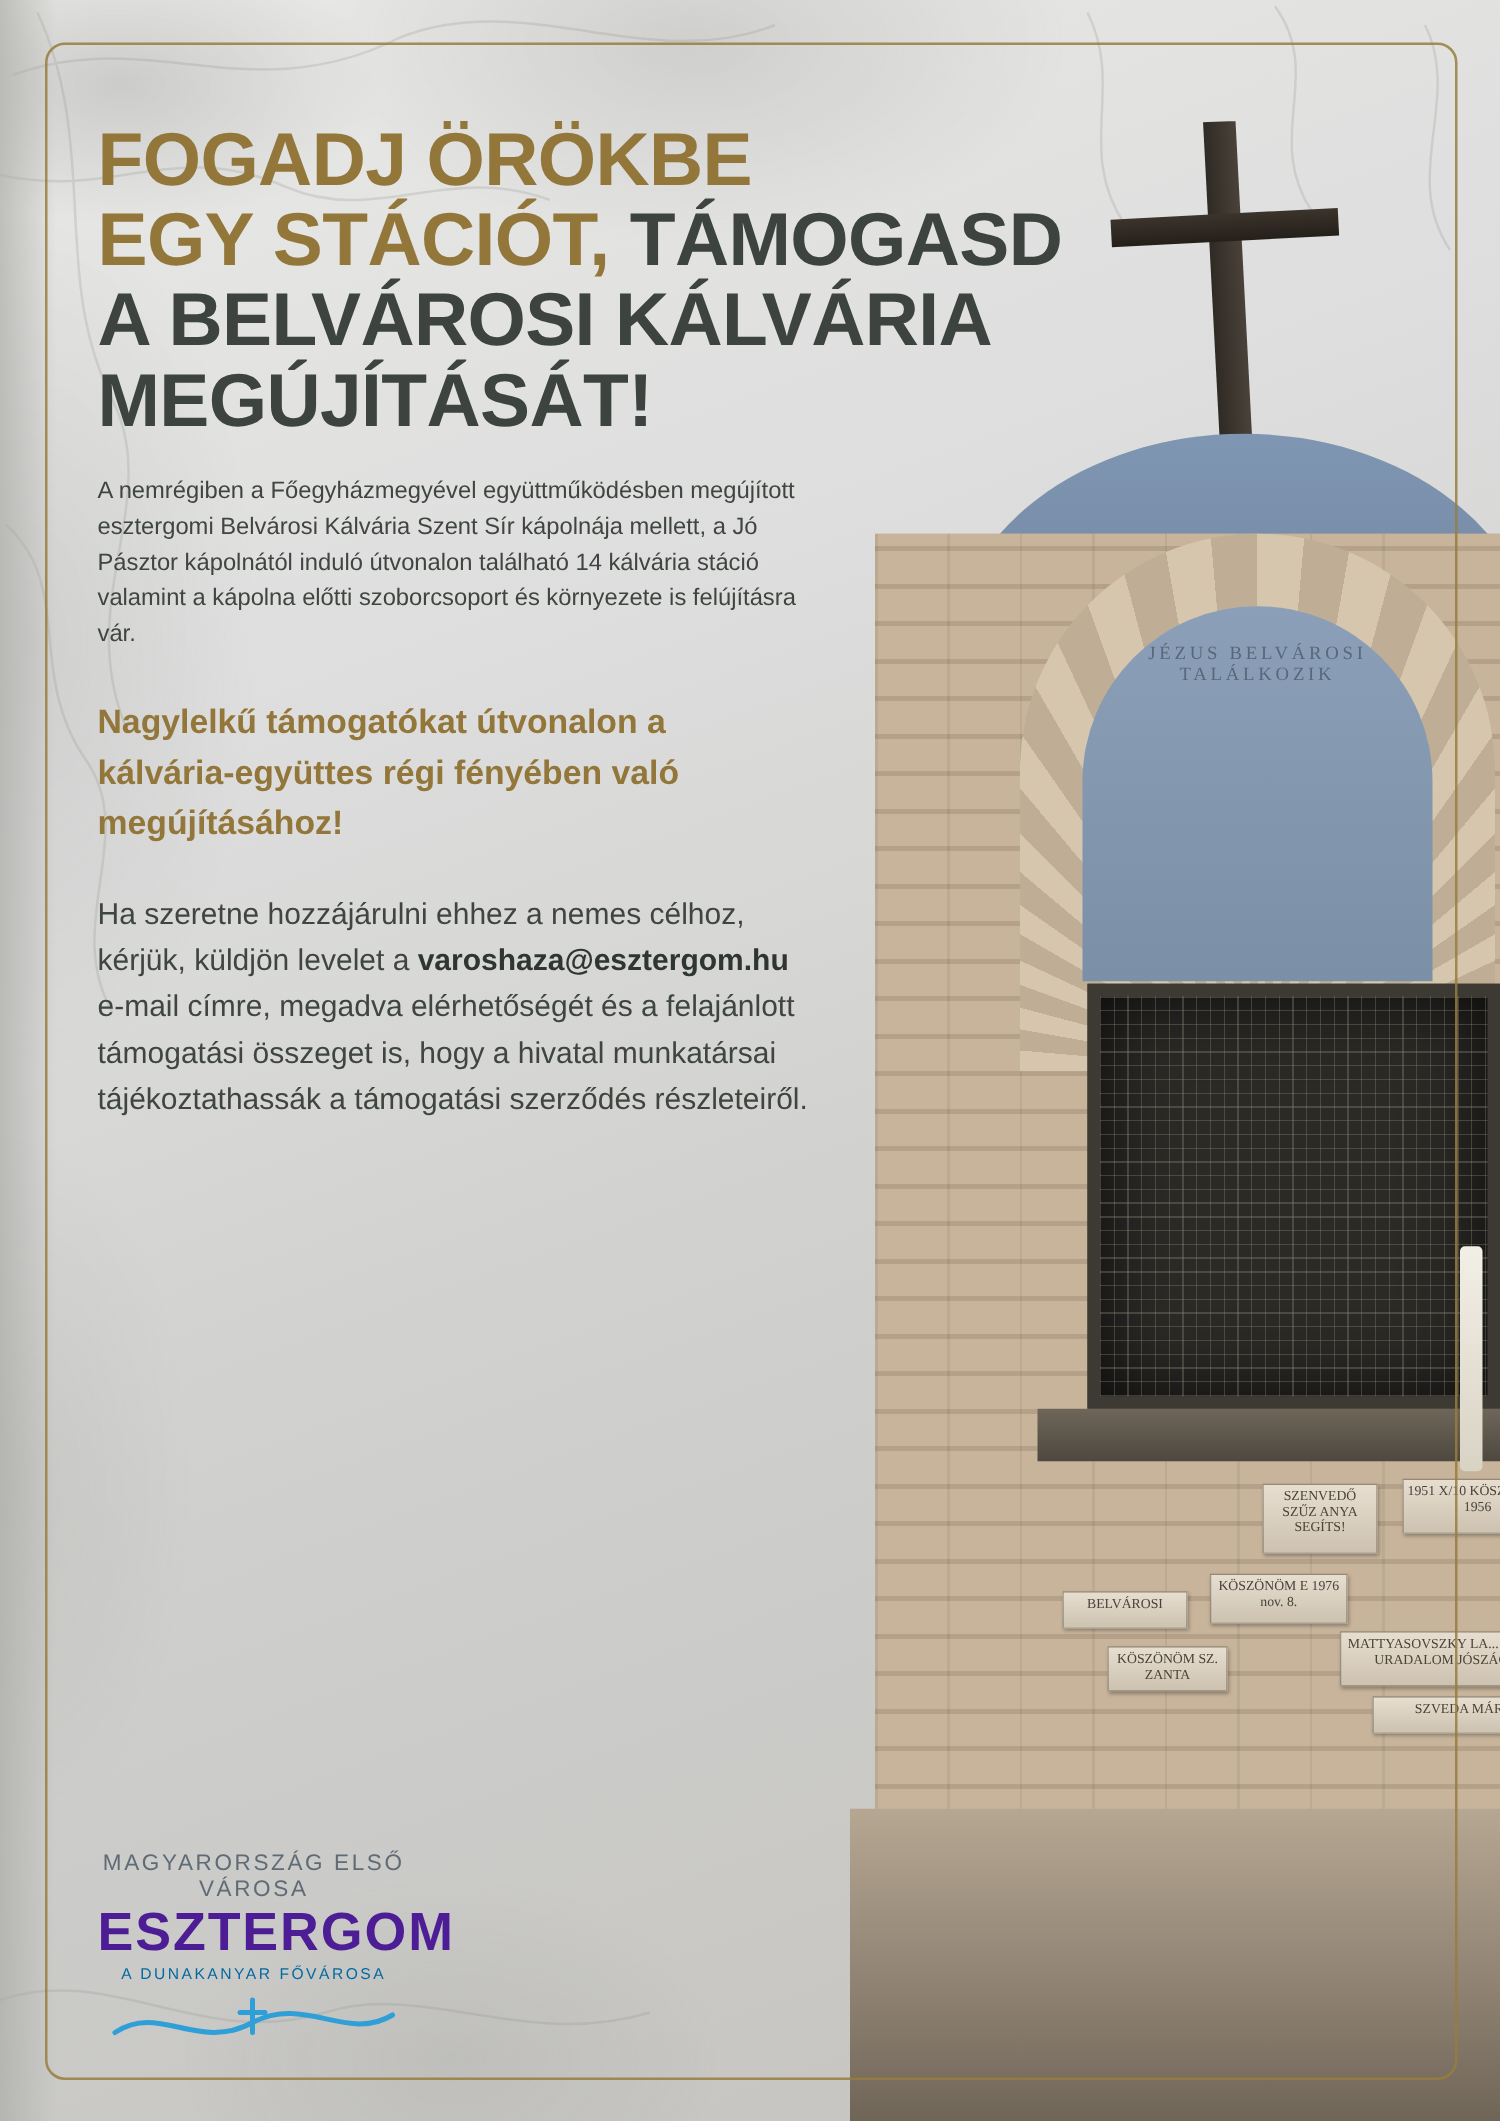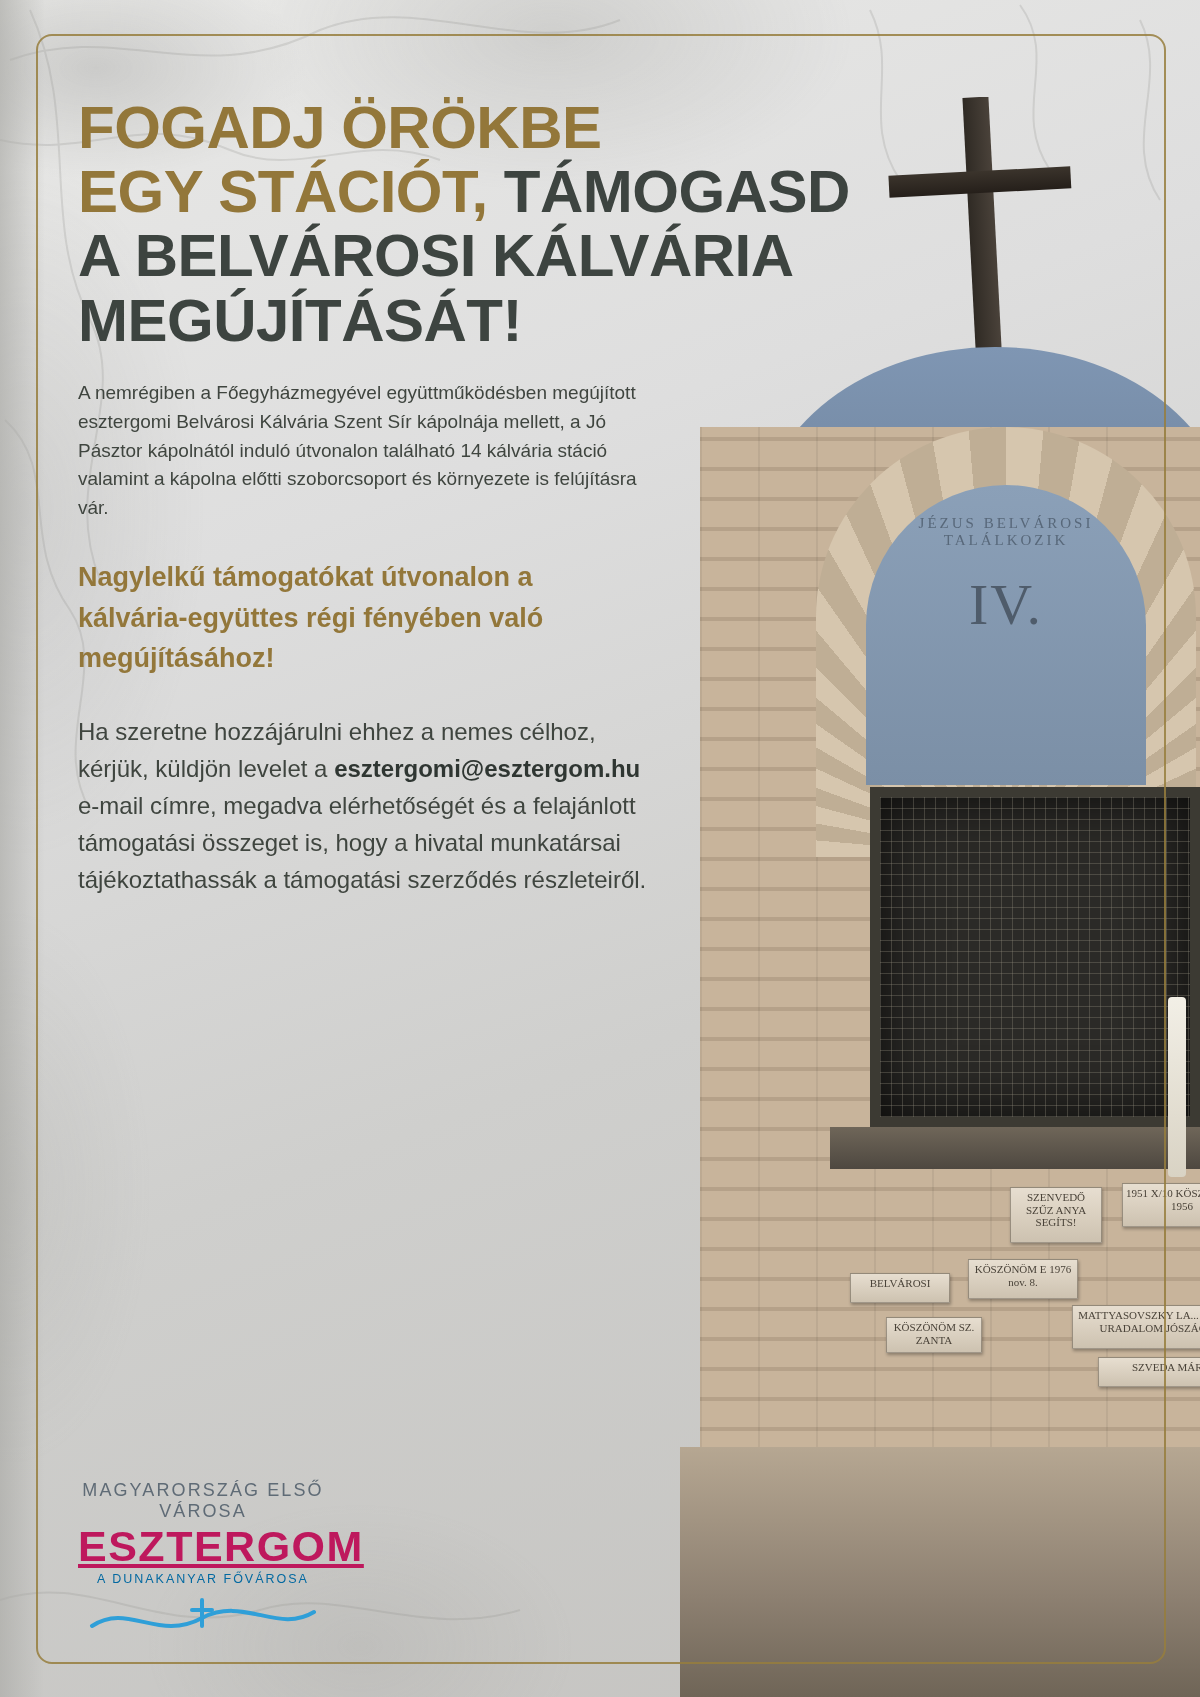--- a/index.html
+++ b/index.html
@@ -236,23 +236,22 @@
   .logo-top {
     font-size: 18px;
     letter-spacing: 2.1px;
     color: #5f6b76;
     margin-bottom: 3px;
   }
   .logo-main {
     font-size: 43px;
     font-weight: bold;
     letter-spacing: 1.5px;
-    color: #be185d;
+    color: #4c1d95;
     line-height: 1;
-    text-decoration: underline;
   }
   .logo-sub {
     font-size: 12.5px;
     letter-spacing: 2px;
     color: #0369a1;
     margin-top: 4px;
   }
   .logo-mark { margin-top: 10px; }
 </style>
 </head>
@@ -278,21 +277,20 @@
 
   <div class="chapel">
     <div class="cross">
       <div class="cross-arm"></div>
     </div>
     <div class="chapel-gable"></div>
     <div class="chapel-wall"></div>
     <div class="chapel-arch">
       <div class="chapel-tympanum">
         <div class="chapel-arcinscr">JÉZUS BELVÁROSI TALÁLKOZIK</div>
-        <div class="chapel-numeral">IV.</div>
       </div>
     </div>
     <div class="chapel-niche">
       <div class="chapel-grid"></div>
     </div>
     <div class="chapel-ledge"></div>
     <div class="candle"></div>
     <div class="chapel-base"></div>
     <div class="plaques">
       <div class="plaque" style="left:170px;  top:0px;   width:92px;  height:56px;">SZENVEDŐ SZŰZ ANYA SEGÍTS!</div>
@@ -317,21 +315,21 @@
       </span>
       <span class="line">A BELVÁROSI KÁLVÁRIA</span>
       <span class="line">MEGÚJÍTÁSÁT!</span>
     </h1>
 
     <p class="body-text">A nemrégiben a Főegyházmegyével együttműködésben megújított esztergomi Belvárosi Kálvária Szent Sír kápolnája mellett, a Jó Pásztor kápolnától induló útvonalon található 14 kálvária stáció valamint a kápolna előtti szoborcsoport és környezete is felújításra vár.</p>
 
     <p class="highlight">Nagylelkű támogatókat útvonalon a kálvária-együttes régi fényében való megújításához!</p>
 
     <p class="contact">
-      <span>Ha szeretne hozzájárulni ehhez a nemes célhoz, kérjük, küldjön levelet a </span><a class="email" href="#" style="text-decoration:none;">esztergomi@esztergom.hu</a><span> e-mail címre, megadva elérhetőségét és a felajánlott támogatási összeget is, hogy a hivatal munkatársai tájékoztathassák a támogatási szerződés részleteiről.</span>
+      <span>Ha szeretne hozzájárulni ehhez a nemes célhoz, kérjük, küldjön levelet a </span><a class="email" href="#" style="text-decoration:none;">varoshaza@esztergom.hu</a><span> e-mail címre, megadva elérhetőségét és a felajánlott támogatási összeget is, hogy a hivatal munkatársai tájékoztathassák a támogatási szerződés részleteiről.</span>
     </p>
   </div>
 
   <div class="logo">
     <div class="logo-top">MAGYARORSZÁG ELSŐ VÁROSA</div>
     <div class="logo-main">ESZTERGOM</div>
     <div class="logo-sub">A DUNAKANYAR FŐVÁROSA</div>
     <div class="logo-mark">
       <svg width="230" height="52" viewBox="0 0 230 52">
         <path d="M4,30 C40,6 70,46 114,22 C156,0 190,38 226,16" stroke="#2f9fd8" stroke-width="4" fill="none" stroke-linecap="round"></path>

